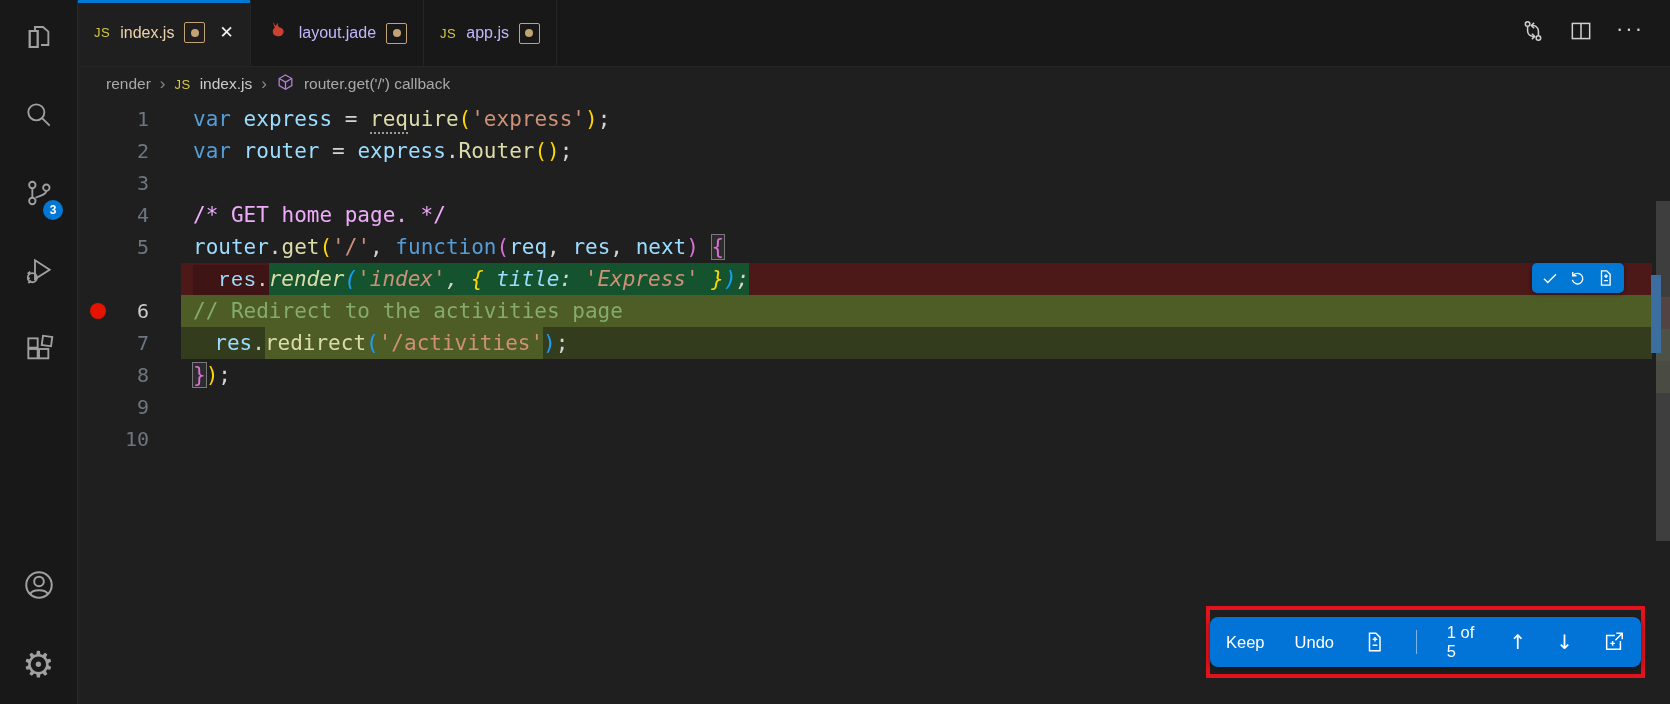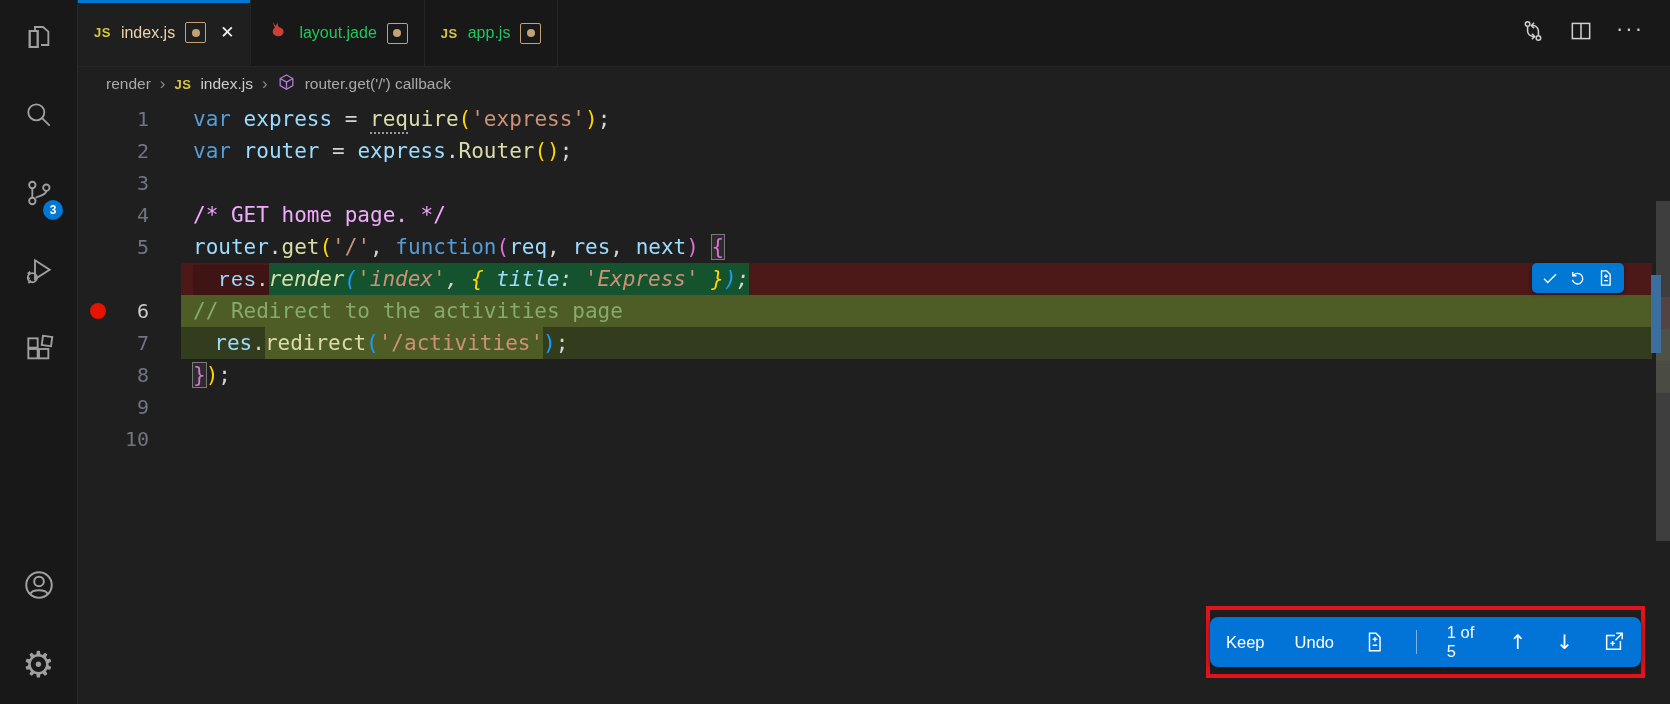--- a/index.html
+++ b/index.html
@@ -12,25 +12,25 @@
   .ab-item{width:77px;height:78px;display:flex;align-items:center;justify-content:center;position:relative;cursor:pointer;color:#9d9d9d;}
   .ab-item svg{stroke:#a0a0a0;fill:none;stroke-width:1.4;}
   .badge{position:absolute;right:14px;bottom:14px;background:#0078d4;color:#fff;font-size:12px;font-weight:bold;
     width:20px;height:20px;border-radius:50%;display:flex;align-items:center;justify-content:center;}
   .gear-glyph{font-size:36px;color:#a0a0a0;line-height:1;font-family:"DejaVu Sans",sans-serif;}
   
   .main{flex:1;display:flex;flex-direction:column;position:relative;}
   
   .tabbar{height:66px;background:#181818;display:flex;align-items:stretch;position:relative;border-bottom:1px solid #252526;}
   .tab{display:flex;align-items:center;gap:10px;padding:0 16px;border-right:1px solid #252526;position:relative;cursor:pointer;}
-  .tab .label{font-size:16px;color:#22c55e;}
+  .tab .label{font-size:16px;color:#c4b5fd;}
   .tab.active{background:#1f1f1f;border-bottom:1px solid #1f1f1f;}
   .tab.active .label{color:#ecd3ab;}
   .tab.active::before{content:"";position:absolute;left:0;top:0;right:0;height:3px;background:#0078d4;}
-  .js-badge{color:#d6c749;font-weight:bold;font-size:13px;letter-spacing:.5px;font-family:"Liberation Sans",sans-serif;}
+  .js-badge{color:#d6c749;font-weight:normal;font-size:13px;letter-spacing:.5px;font-family:"Liberation Sans",sans-serif;}
   .mod-box{width:19px;height:19px;border:1.5px solid #c3a376;border-radius:2px;display:flex;align-items:center;justify-content:center;}
   .mod-box .dot{width:8px;height:8px;border-radius:50%;background:#c3a376;}
   .close-x{color:#f0f0f0;font-size:17px;margin-left:4px;cursor:pointer;}
   .tab-spacer{flex:1;}
   .editor-actions{display:flex;align-items:center;gap:22px;padding-right:26px;}
   .editor-actions svg{stroke:#cfcfcf;fill:none;stroke-width:1.4;cursor:pointer;}
   .more-dots{color:#d0d0d0;font-size:22px;letter-spacing:2px;cursor:pointer;line-height:0;padding-bottom:8px;}
   
   .breadcrumbs{height:34px;display:flex;align-items:center;gap:9px;padding-left:28px;background:#1f1f1f;font-size:15.5px;color:#a9a9a9;}
   .crumb{cursor:pointer;}

